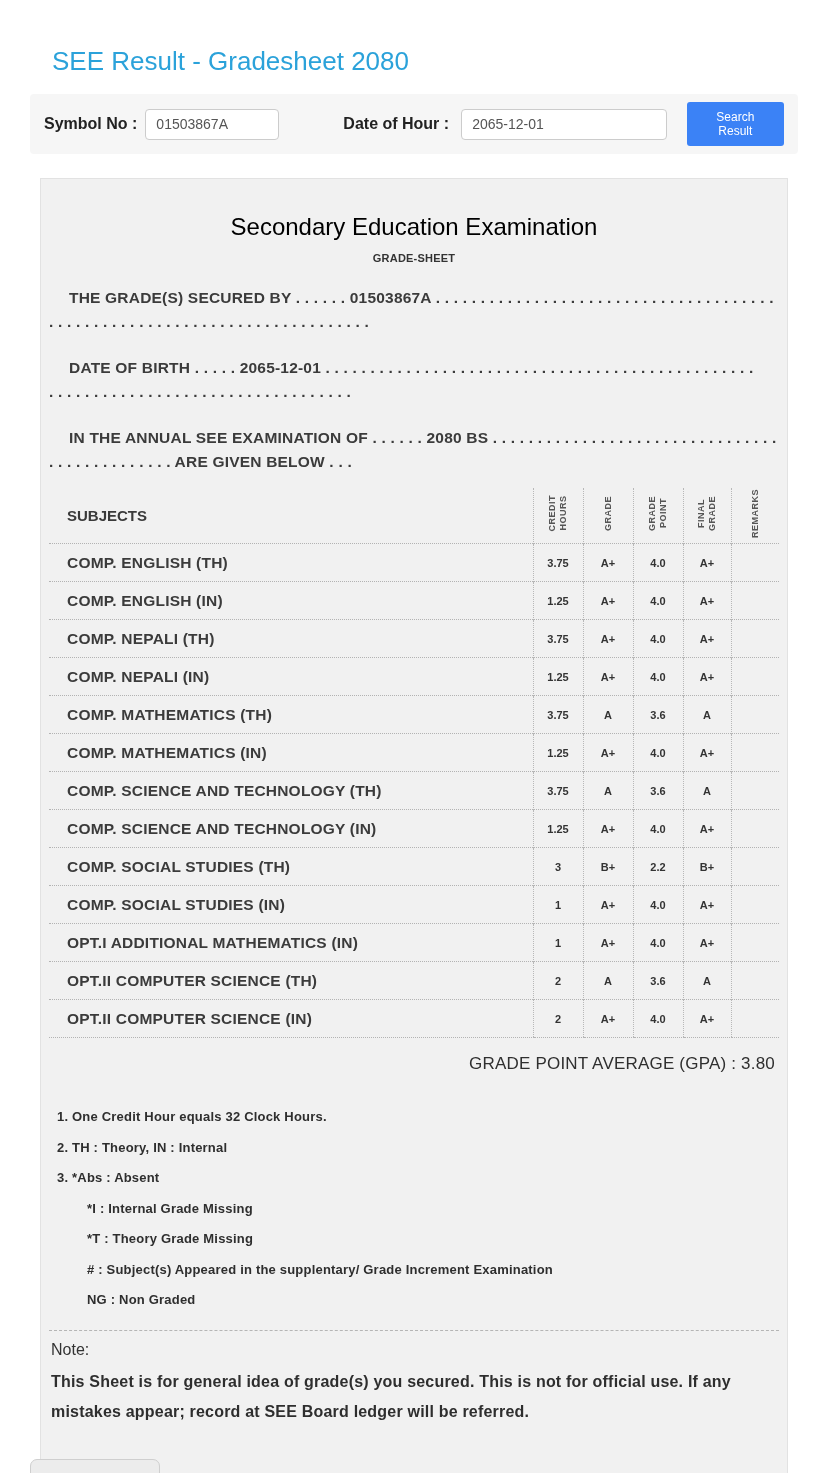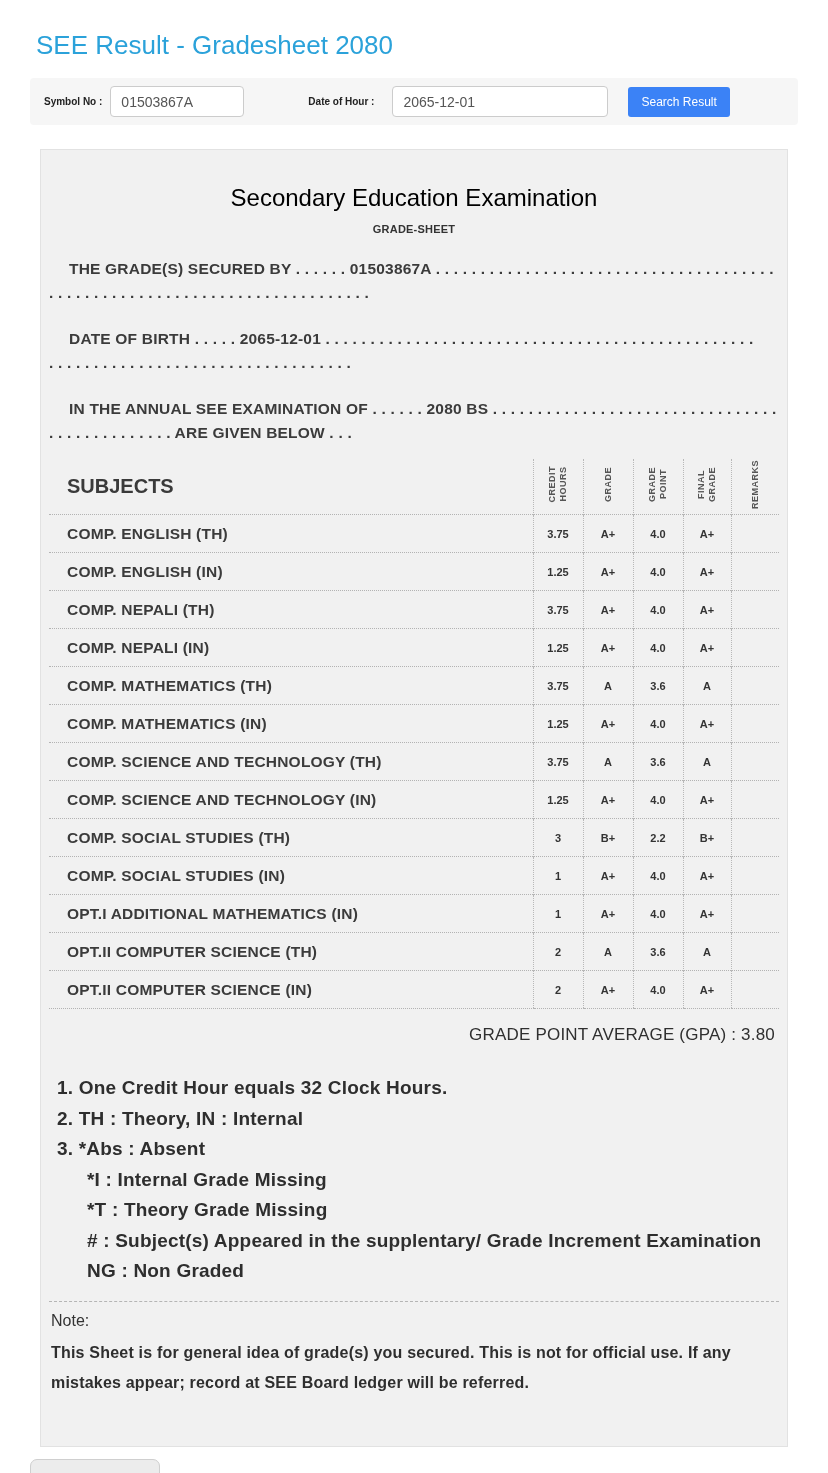--- a/index.html
+++ b/index.html
@@ -1,51 +1,51 @@
 <!DOCTYPE html>
 <html><head>
 <meta charset="utf-8">
 <style>
   html,body{margin:0;padding:0;background:#fff;}
   body{font-family:"Liberation Sans",sans-serif;}
   .page{position:relative;width:828px;height:1473px;overflow:hidden;background:#ffffff;}
 
-  .page-title{margin:0;padding:30px 0 0 36px;font-size:26px;font-weight:400;color:#2ba2da;}
+  .page-title{margin:16px;padding:30px 0 0 36px;font-size:26px;font-weight:400;color:#2ba2da;}
 
   .search-bar{display:flex;align-items:center;margin:17px 30px 0;background:#f6f6f6;border-radius:4px;padding:8px 14px;box-sizing:border-box;}
-  .search-label{font-size:10px;font-weight:bold;color:#222;white-space:nowrap;}
+  .search-label{font-size:16px;font-weight:bold;color:#222;white-space:nowrap;}
   .search-input{height:31px;border:1px solid #ccc;border-radius:4px;background:#fff;padding:0 10px;font-size:14px;color:#555;font-family:inherit;box-sizing:border-box;}
   .symbol-input{width:134px;margin-left:8px;}
   .dob-label{margin-left:64px;}
-  .dob-input{width:216px;margin-left:18px;}
+  .dob-input{width:216px;margin-left:12px;}
   .search-button{margin-left:20px;background:#3b82f6;color:#fff;border:none;border-radius:3px;font-size:12px;padding:8px 13px;font-family:inherit;cursor:pointer;}
 
   .sheet-card{margin:24px 40px 0;background:#f1f1f1;border:1px solid #e2e2e2;padding:34px 8px 48px;box-sizing:border-box;}
 
   .sheet-heading{text-align:center;font-size:24px;line-height:28px;color:#000000;font-weight:400;}
   .sheet-subheading{text-align:center;font-size:11px;font-weight:bold;color:#333;margin-top:11px;letter-spacing:.2px;}
 
   .para{margin:22px 0 0;font-weight:bold;font-size:15.5px;color:#3b3b3b;line-height:24px;letter-spacing:.2px;}
   .para-first{padding-left:20px;white-space:nowrap;overflow:hidden;}
   .para-rest{white-space:nowrap;overflow:hidden;}
 
   .results-table{width:100%;border-collapse:collapse;margin-top:14px;table-layout:fixed;}
   .results-table thead th{height:52px;font-family:inherit;}
-  .th-subjects{text-align:left;padding-left:18px;font-size:20px;color:#3a3a3a;vertical-align:middle;font-weight:bold;}
+  .th-subjects{text-align:left;padding-left:18px;font-size:15px;color:#3a3a3a;vertical-align:middle;font-weight:bold;}
   .th-v{text-align:center;vertical-align:middle;border-left:1px dotted #b8b8b8;}
   .vh{display:inline-block;writing-mode:vertical-rl;transform:rotate(180deg);font-size:9px;font-weight:bold;color:#555;letter-spacing:.5px;white-space:pre-line;line-height:11px;}
   .results-table tbody td{border-top:1px dotted #b3b3b3;height:35px;}
   .results-table tbody tr:last-child td{border-bottom:1px dotted #b3b3b3;}
   .td-subject{padding-left:18px;font-size:15.5px;font-weight:bold;color:#3b3b3b;letter-spacing:.2px;}
   .td-val{text-align:center;font-size:11px;font-weight:bold;color:#333;border-left:1px dotted #b8b8b8;}
 
   .gpa-line{text-align:right;font-weight:normal;font-size:17px;color:#2f2f2f;padding:16px 4px 8px;letter-spacing:.2px;}
 
   .notes{margin-top:20px;}
-  .note-line{font-weight:bold;font-size:19px;color:#2e2e2e;line-height:30.5px;padding-left:8px;letter-spacing:.2px;}
+  .note-line{font-weight:bold;font-size:13px;color:#2e2e2e;line-height:30.5px;padding-left:8px;letter-spacing:.2px;}
   .note-line.indent{padding-left:38px;}
 
   .footnote{margin-top:14px;border-top:1px dashed #b5b5b5;padding:10px 2px 0;}
   .footnote-label{font-size:16px;color:#333;}
   .footnote-body{margin-top:8px;font-weight:bold;font-size:16px;color:#2e2e2e;line-height:30px;letter-spacing:.2px;}
 
   .partial-button{position:absolute;left:30px;top:1459px;width:128px;height:26px;background:#ececec;border:1px solid #cfcfcf;border-radius:7px;}
 </style>
 </head>
 <body>

